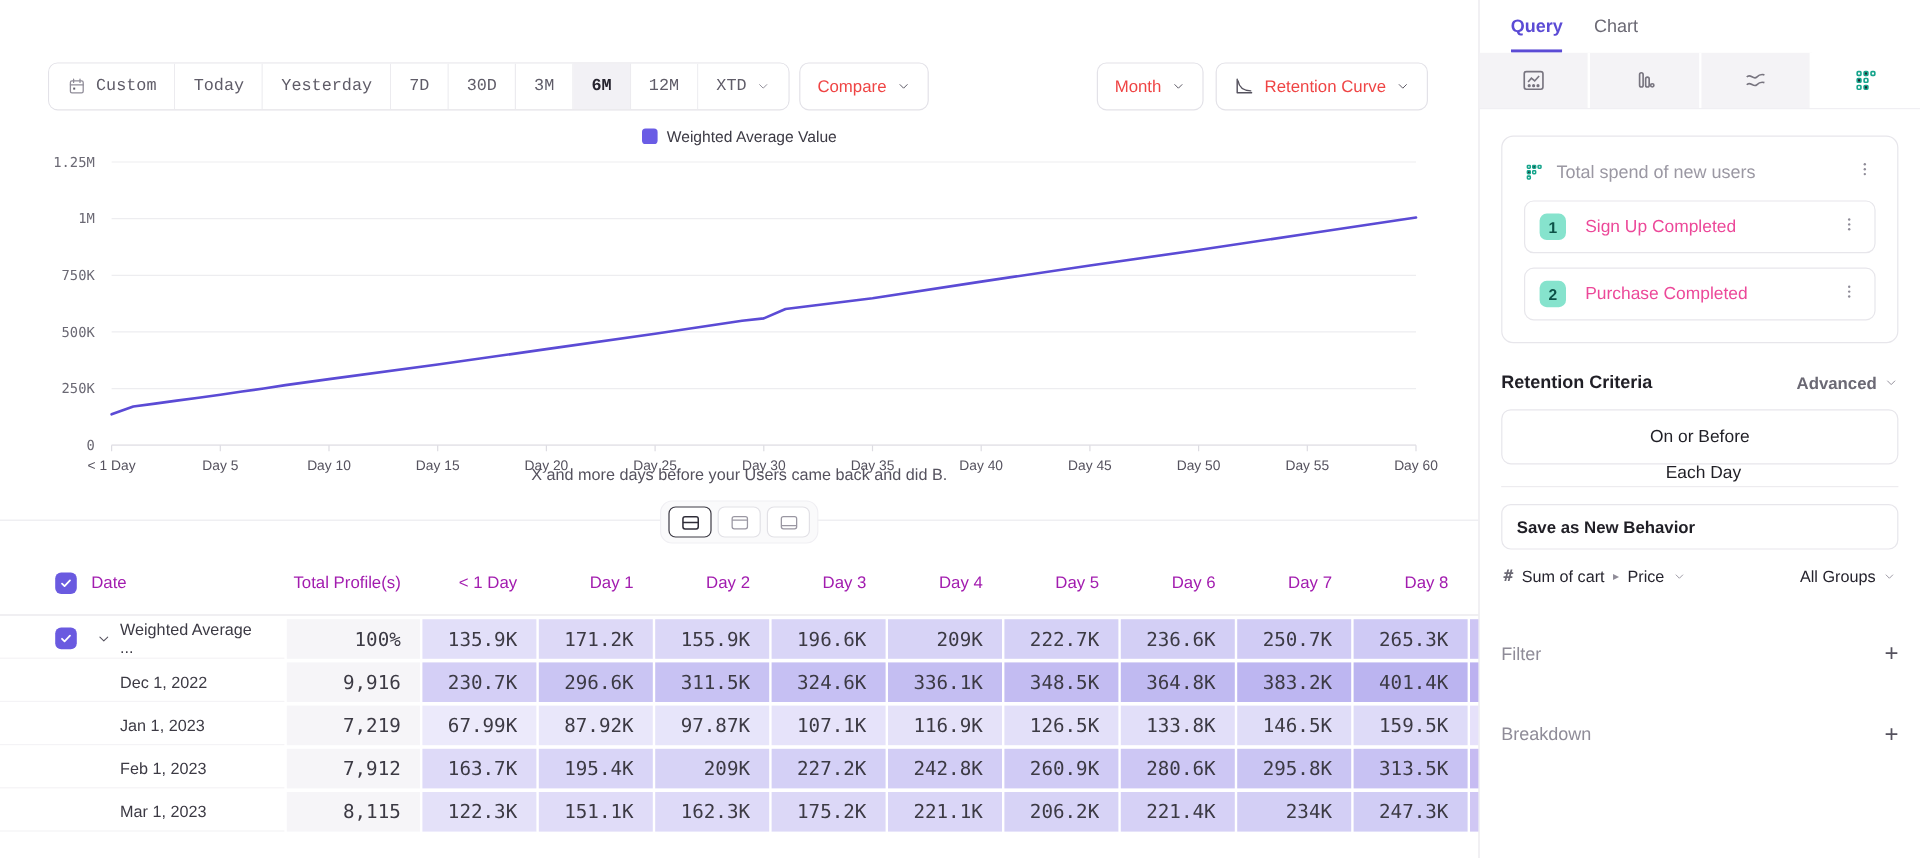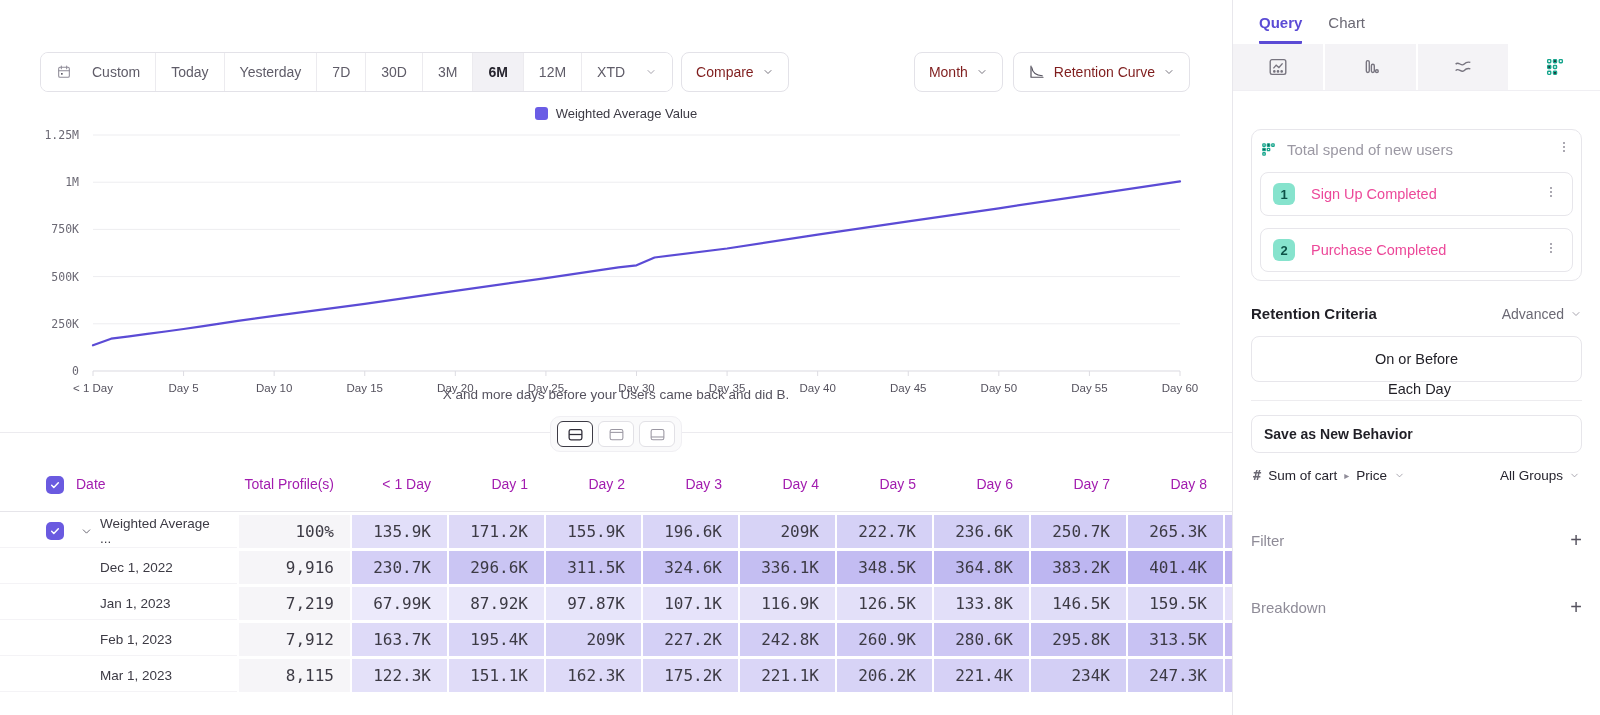--- a/index.html
+++ b/index.html
@@ -5,24 +5,24 @@
   * { margin:0; padding:0; box-sizing:border-box; }
   html,body { width:1600px; height:715px; overflow:hidden; background:#fff;
     font-family:"Liberation Sans", sans-serif; color:#26242e; }
   .app { display:flex; width:1600px; height:715px; }
   .main { width:1232px; position:relative; }
   .mono { font-family:"DejaVu Sans Mono", monospace; }
 
   
   .toolbar { display:flex; align-items:center; margin:52px 42px 0 40px; height:40px; }
   .range-group { display:flex; align-items:stretch; height:40px; border:1px solid #E3E2E8; border-radius:8px; overflow:hidden; background:#fff; }
-  .range-btn { display:flex; align-items:center; gap:20px; padding:0 15px; font-size:14px; color:#5f5c68; background:#fff; border:none; border-right:1px solid #ECEBEF; cursor:pointer; font-family:Liberation Sans, sans-serif; }
+  .range-btn { display:flex; align-items:center; gap:8px; padding:0 15px; font-size:14px; color:#5f5c68; background:#fff; border:none; border-right:1px solid #ECEBEF; cursor:pointer; font-family:Liberation Mono, monospace; }
   .range-btn:last-child { border-right:none; }
   .range-btn.selected { background:#F2F1F5; color:#26242e; font-weight:700; }
-  .chip { display:flex; align-items:center; gap:8px; height:40px; padding:0 14px; border:1px solid #E3E2E8; border-radius:8px; background:#fff; font-size:14px; color:#7f1d1d; font-weight:500; cursor:pointer; font-family:inherit; }
+  .chip { display:flex; align-items:center; gap:8px; height:40px; padding:0 14px; border:1px solid #E3E2E8; border-radius:8px; background:#fff; font-size:14px; color:#ef4444; font-weight:500; cursor:pointer; font-family:inherit; }
   .chip svg { flex:none; }
   .toolbar-right { margin-left:auto; display:flex; gap:10px; }
   .icn { stroke:#55525e; fill:none; stroke-width:1.6; stroke-linecap:round; stroke-linejoin:round; }
   .icn-gray { stroke:#8f8c98; }
 
   
   .legend { display:flex; align-items:center; justify-content:center; gap:8px; margin-top:14px; width:1232px; font-size:13px; color:#3c3a44; }
   .legend-swatch { width:13px; height:13px; border-radius:3px; }
   #chartWrap { position:relative; width:1232px; }
   .caption2 { text-align:center; font-size:13.5px; color:#55525e; margin-top:-16px; }
@@ -57,30 +57,30 @@
   .sb-tab { font-size:15px; color:#6b6974; cursor:pointer; padding-bottom:9px; }
   .sb-tab.active { color:#5B4BD5; font-weight:600; border-bottom:3px solid #5B4BD5; border-radius:1px; }
   .tool-row { display:flex; height:47px; border-bottom:1px solid #F0EFF3; }
   .tool-tile { flex:1; display:flex; align-items:center; justify-content:center; background:#F4F3F6; border-right:2px solid #fff; cursor:pointer; }
   .tool-tile:last-child { border-right:none; }
   .tool-tile.active { background:#fff; }
   .tool-tile svg { stroke:#77747f; fill:none; stroke-width:1.5; }
   .tool-tile.active svg { stroke:#16A58C; }
   .sb-content { padding:20px 18px 0 18px; }
   .sb-heading { display:flex; align-items:center; gap:8px; font-size:15.5px; font-weight:700; color:#201f26; cursor:pointer; }
-  .card { border:1px solid #E7E6EB; border-radius:10px; padding:8px; margin-top:18px; }
+  .card { border:1px solid #E7E6EB; border-radius:10px; padding:18px; margin-top:2px; }
   .card-head { display:flex; align-items:center; gap:10px; }
   .card-title { font-size:15px; color:#9b98a3; flex:1; }
   .kebab { cursor:pointer; padding:2px; }
   .step { display:flex; align-items:center; border:1px solid #E7E6EB; border-radius:8px; height:44px; margin-top:12px; padding:0 12px; cursor:pointer; }
   .badge { width:22px; height:22px; border-radius:6px; background:#86E3CD; color:#0d5247; font-size:13px; font-weight:700; display:flex; align-items:center; justify-content:center; }
   .step-label { font-size:14.5px; font-weight:500; color:#ec4899; margin-left:16px; flex:1; }
   .crit-row { display:flex; align-items:center; margin-top:24px; }
   .crit-title { font-size:15px; font-weight:700; color:#201f26; flex:1; }
-  .adv { display:flex; align-items:center; gap:6px; font-size:14px; color:#6b6974; cursor:pointer; }
+  .adv { display:flex; align-items:center; gap:6px; font-size:14px; color:#6b6974; cursor:pointer;font-weight:bold; }
   .cond-card { display:flex; align-items:center; gap:14px; border:1px solid #E7E6EB; border-radius:8px; height:46px; margin-top:14px; padding:0 12px; cursor:pointer;flex-direction:column; }
   .cond-left { font-size:14.5px; font-weight:500; color:#201f26; }
   .cond-right { font-size:14.5px; color:#201f26; margin-left:6px; }
   .sb-divider { border-top:1px solid #EDECEF; margin-top:18px; }
   .save-btn { display:block; width:100%; text-align:left; border:1px solid #E7E6EB; border-radius:8px; height:38px; padding:0 12px; background:#fff; font-family:inherit; font-size:14px; font-weight:600; color:#201f26; margin-top:14px; cursor:pointer; }
   .sum-row { display:flex; align-items:center; gap:7px; margin-top:14px; padding:0 2px 2px 2px; font-size:13.5px; cursor:pointer; }
   .sum-hash { color:#6b6974; font-weight:600; }
   .sum-prop { color:#26242e; font-weight:500; }
   .sum-caret { color:#8f8c98; font-size:10px; }
   .sum-groups { margin-left:auto; display:flex; align-items:center; gap:6px; color:#26242e; }

